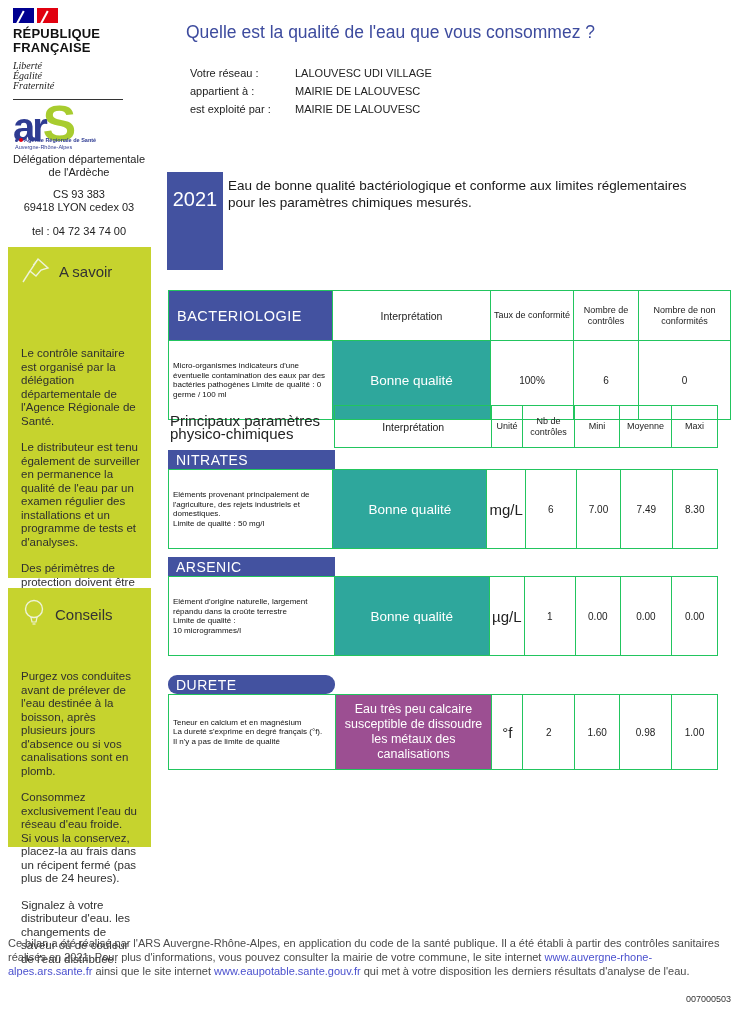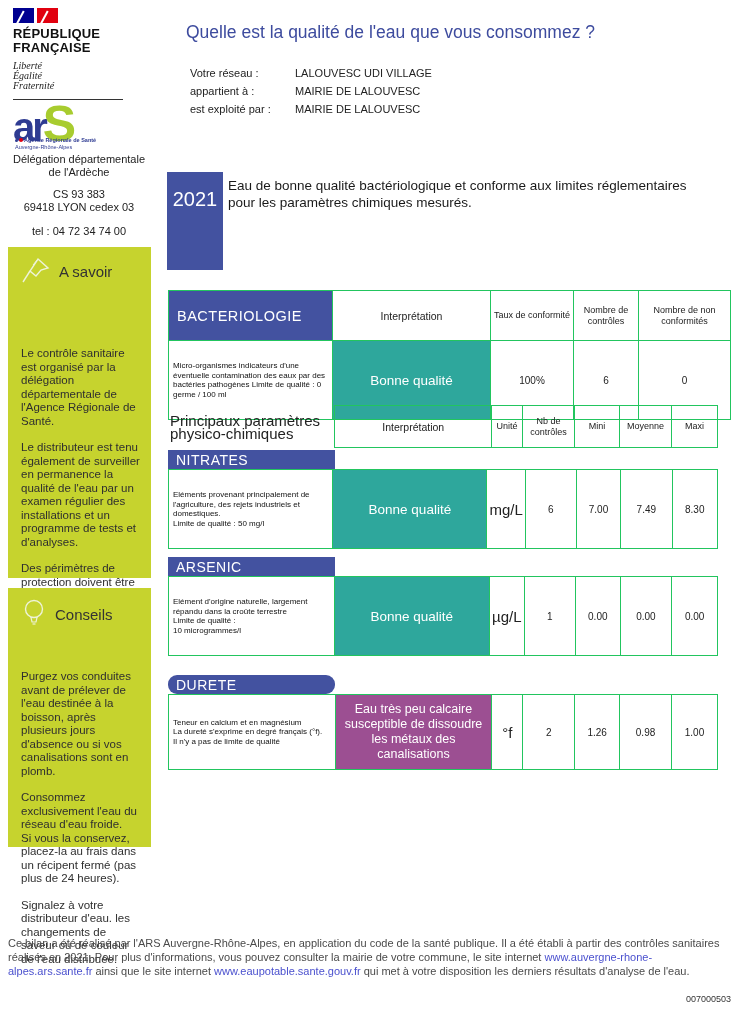--- a/index.html
+++ b/index.html
@@ -297,21 +297,21 @@
             <col class="c7">
           </colgroup>
         <tbody>
             <tr class="drow">
           <td class="desc">Teneur en calcium et en magnésium
  La dureté s'exprime en degré français (°f).
 Il n'y a pas de limite de qualité</td>
           <td class="cell-purple">Eau très peu calcaire susceptible de dissoudre les métaux des canalisations</td>
           <td class="unit">°f</td>
           <td class="val">2</td>
-          <td class="val">1.26</td>
+          <td class="val">1.60</td>
           <td class="val">0.98</td>
           <td class="val">1.00</td>
         </tr>
       </tbody>
         </table>
 
     </div>
   </div>
 
   <div class="footer">

